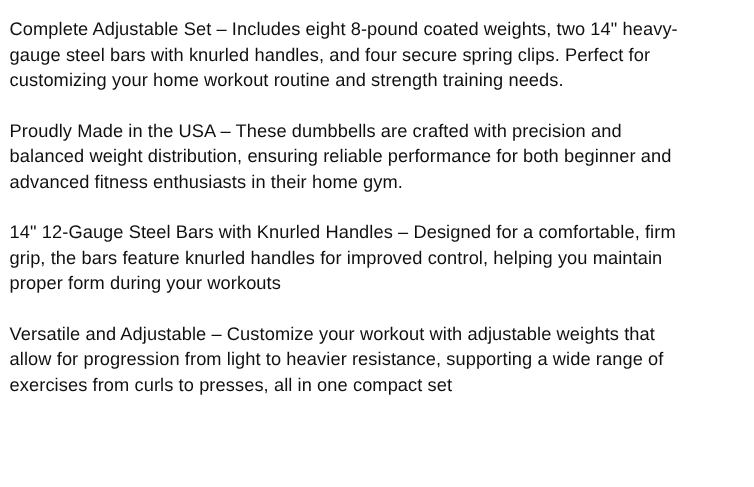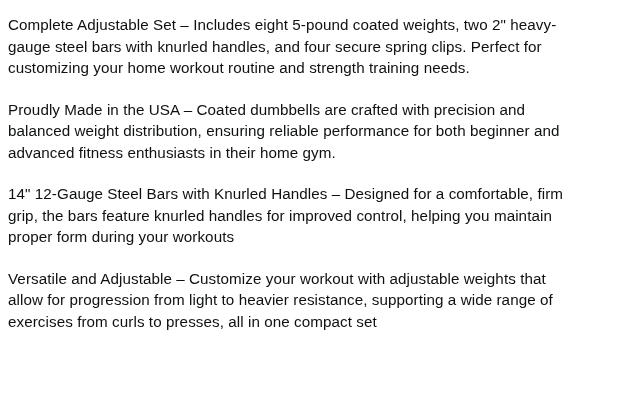--- a/index.html
+++ b/index.html
@@ -26,17 +26,17 @@
     letter-spacing: 0.005em;
   }
   .bullet-paragraph:last-child {
     margin-bottom: 0;
   }
 </style>
 </head>
 <body>
 
 <div class="product-description">
-  <p class="bullet-paragraph">Complete Adjustable Set – Includes eight 5-pound coated weights, two 2" heavy-gauge steel bars with knurled handles, and four secure spring clips. Perfect for customizing your home workout routine and strength training needs.</p>
-  <p class="bullet-paragraph">Proudly Made in the USA – Coated dumbbells are crafted with precision and balanced weight distribution, ensuring reliable performance for both beginner and advanced fitness enthusiasts in their home gym.</p>
+  <p class="bullet-paragraph">Complete Adjustable Set – Includes eight 8-pound coated weights, two 14" heavy-gauge steel bars with knurled handles, and four secure spring clips. Perfect for customizing your home workout routine and strength training needs.</p>
+  <p class="bullet-paragraph">Proudly Made in the USA – These dumbbells are crafted with precision and balanced weight distribution, ensuring reliable performance for both beginner and advanced fitness enthusiasts in their home gym.</p>
   <p class="bullet-paragraph">14" 12-Gauge Steel Bars with Knurled Handles – Designed for a comfortable, firm grip, the bars feature knurled handles for improved control, helping you maintain proper form during your workouts</p>
   <p class="bullet-paragraph">Versatile and Adjustable – Customize your workout with adjustable weights that allow for progression from light to heavier resistance, supporting a wide range of exercises from curls to presses, all in one compact set</p>
 </div>
 
 </body></html>

